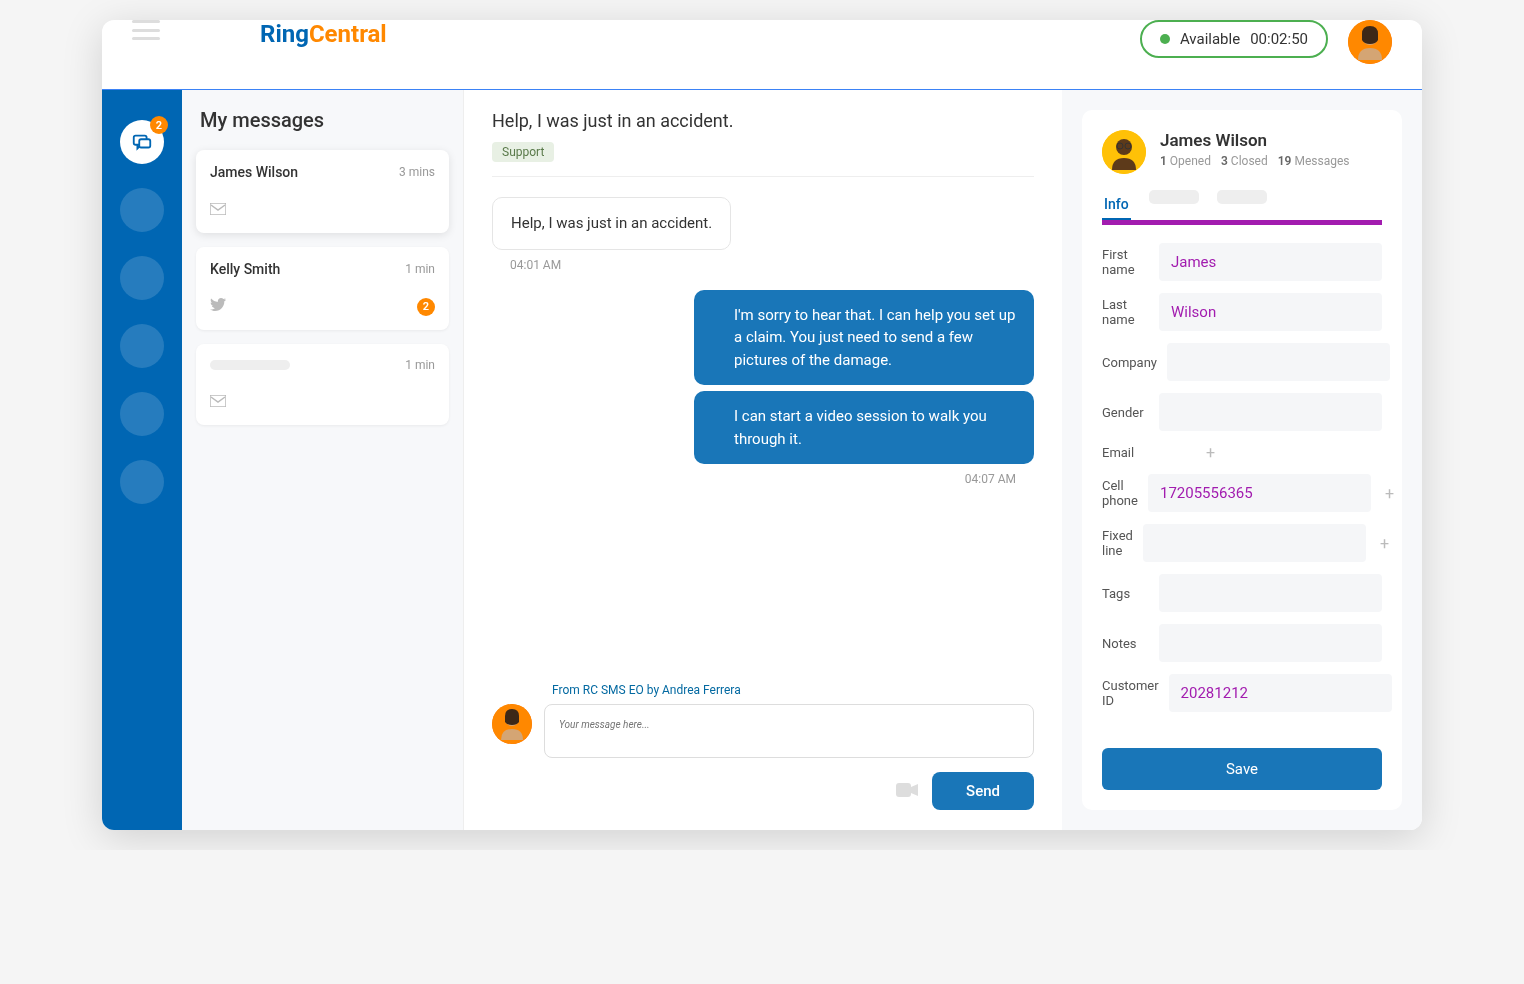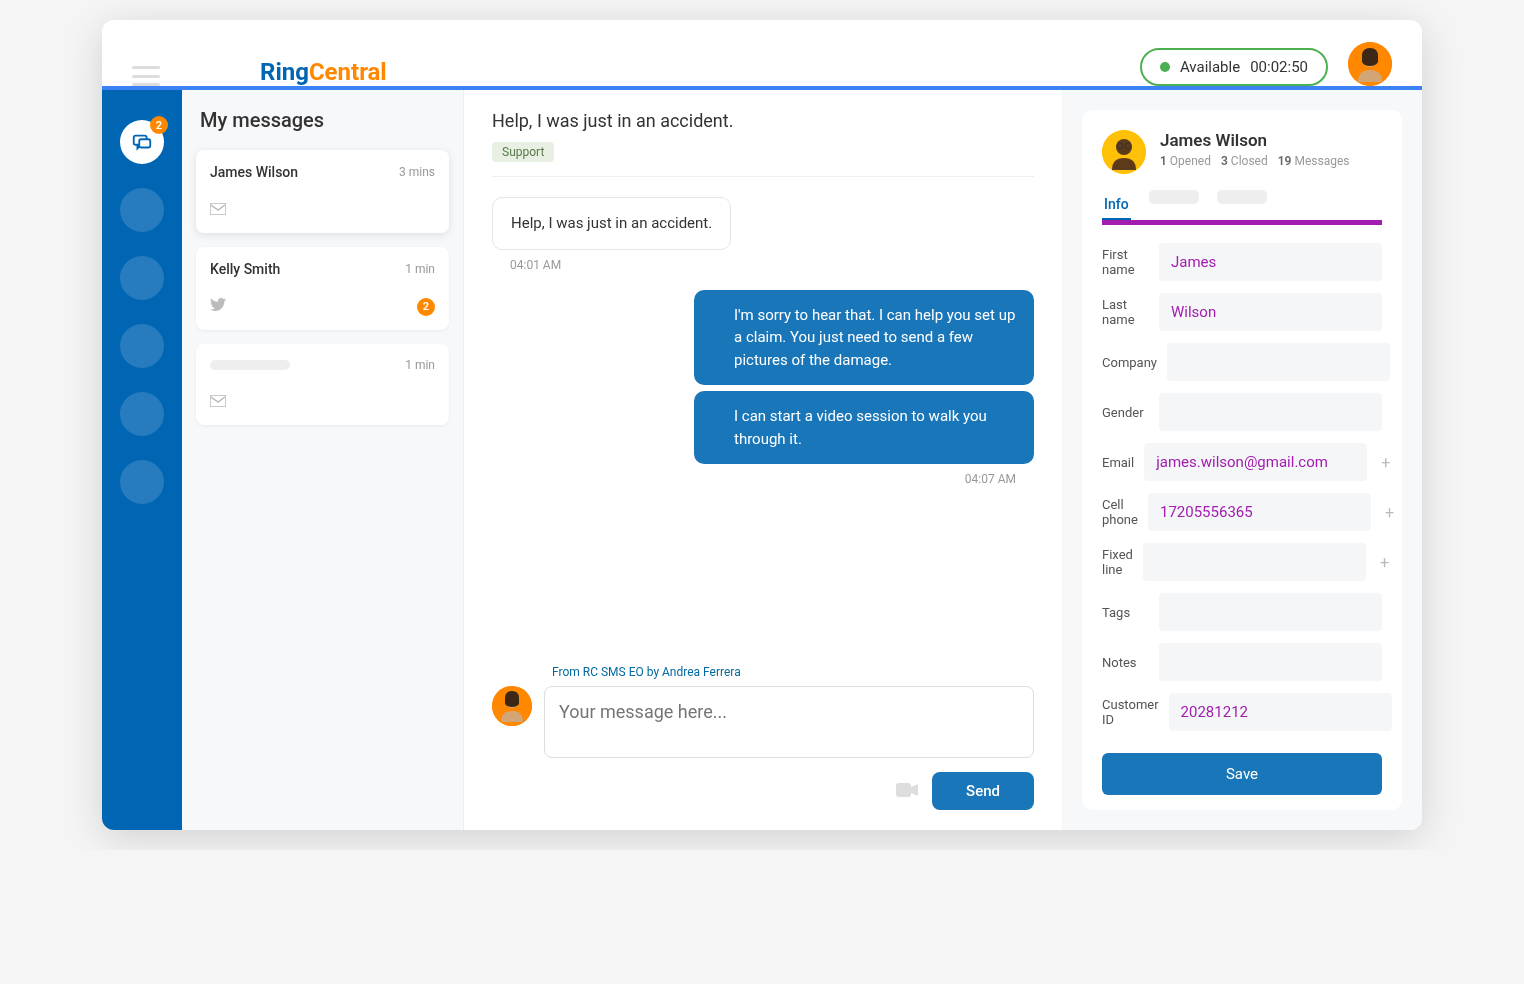--- a/index.html
+++ b/index.html
@@ -1,18 +1,18 @@
 <!DOCTYPE html>
 <html><head>
 <meta charset="utf-8">
 <style>
 * { margin: 0; padding: 0; box-sizing: border-box; font-family: -apple-system, BlinkMacSystemFont, 'Segoe UI', Roboto, sans-serif; }
 body { background: #f5f5f5; padding: 20px; }
 .app { width: 1320px; height: 810px; background: #fff; border-radius: 12px; overflow: hidden; display: flex; flex-direction: column; box-shadow: 0 8px 40px rgba(0,0,0,0.15); margin: 0 auto; }
-.topbar { height: 70px; display: flex; align-items: flex-end; padding: 0 30px; border-bottom: 4px solid #3b82f6; }
+.topbar { height: 70px; display: flex; align-items: flex-start; padding: 0 30px; border-bottom: 1px solid #3b82f6; }
 .hamburger { width: 28px; height: 20px; display: flex; flex-direction: column; justify-content: space-between; margin-right: 100px; cursor: pointer; }
 .hamburger span { height: 3px; background: #ddd; border-radius: 2px; }
 .logo { font-size: 24px; font-weight: 700; }
 .logo .ring { color: #0066b3; }
 .logo .central { color: #ff8800; }
 .status-pill { margin-left: auto; border: 2px solid #4caf50; border-radius: 24px; padding: 8px 18px; display: flex; align-items: center; gap: 10px; font-size: 15px; color: #333; }
 .status-dot { width: 10px; height: 10px; background: #4caf50; border-radius: 50%; }
 .avatar-top { width: 44px; height: 44px; border-radius: 50%; background: linear-gradient(135deg, #ff8800, #ff6600); margin-left: 20px; display: flex; align-items: center; justify-content: center; overflow: hidden; }
 .avatar-top svg { width: 100%; height: 100%; }
 .body { flex: 1; display: flex; overflow: hidden; }
@@ -45,21 +45,21 @@
 .bubble.in { background: #fff; border: 1px solid #e5e5e5; color: #333; }
 .bubble.out { background: #1976b8; color: #fff; padding-left: 40px; }
 .timestamp { font-size: 12px; color: #999; margin: 8px 0 18px; }
 .timestamp.left { text-align: left; padding-left: 18px; }
 .timestamp.right { text-align: right; padding-right: 18px; }
 .compose { }
 .compose-meta { font-size: 12px; color: #0369a1; margin-bottom: 7px; padding-left: 60px; }
 .compose-row { display: flex; gap: 12px; align-items: flex-start; }
 .compose-avatar { width: 40px; height: 40px; border-radius: 50%; background: linear-gradient(135deg, #ff8800, #ff6600); overflow: hidden; }
 .compose-avatar svg { width: 100%; height: 100%; }
-.compose-input { flex: 1; min-height: 54px; border: 1px solid #ddd; border-radius: 8px; padding: 14px; font-size: 18px; color: #999; resize: none; font-family: inherit; }
+.compose-input { flex: 1; min-height: 54px; border: 1px solid #ddd; border-radius: 8px; padding: 14px; font-size: 10px; color: #999; resize: none; font-family: inherit; font-style: italic; }
 .compose-actions { display: flex; justify-content: flex-end; align-items: center; gap: 14px; margin-top: 14px; }
 .video-icon { color: #ddd; }
 .send-btn { background: #1976b8; color: #fff; border: none; padding: 10px 34px; border-radius: 8px; font-size: 15px; font-weight: 500; cursor: pointer; }
 .details { width: 360px; padding: 20px; background: #f7f8fa; }
 .details-card { background: #fff; border-radius: 10px; padding: 20px; height: 100%; display: flex; flex-direction: column; }
 .contact-head { display: flex; gap: 14px; margin-bottom: 16px; }
 .contact-avatar { width: 44px; height: 44px; border-radius: 50%; background: #ffc107; overflow: hidden; }
 .contact-avatar svg { width: 100%; height: 100%; }
 .contact-name { font-size: 17px; font-weight: 600; color: #333; margin-bottom: 4px; }
 .contact-stats { font-size: 12px; color: #999; display: flex; gap: 10px; }
@@ -250,21 +250,20 @@
           <div class="field">
               <label>Company</label>
               <input value="" style="">
             </div>
           <div class="field">
               <label>Gender</label>
               <input value="" style="">
             </div>
           <div class="field">
               <label>Email</label>
-              <input value="james.wilson@gmail.com" style="">
               <span class="plus">+</span>
             </div>
           <div class="field">
               <label>Cell phone</label>
               <input value="17205556365" style="">
               <span class="plus">+</span>
             </div>
           <div class="field">
               <label>Fixed line</label>
               <input value="" style="">

